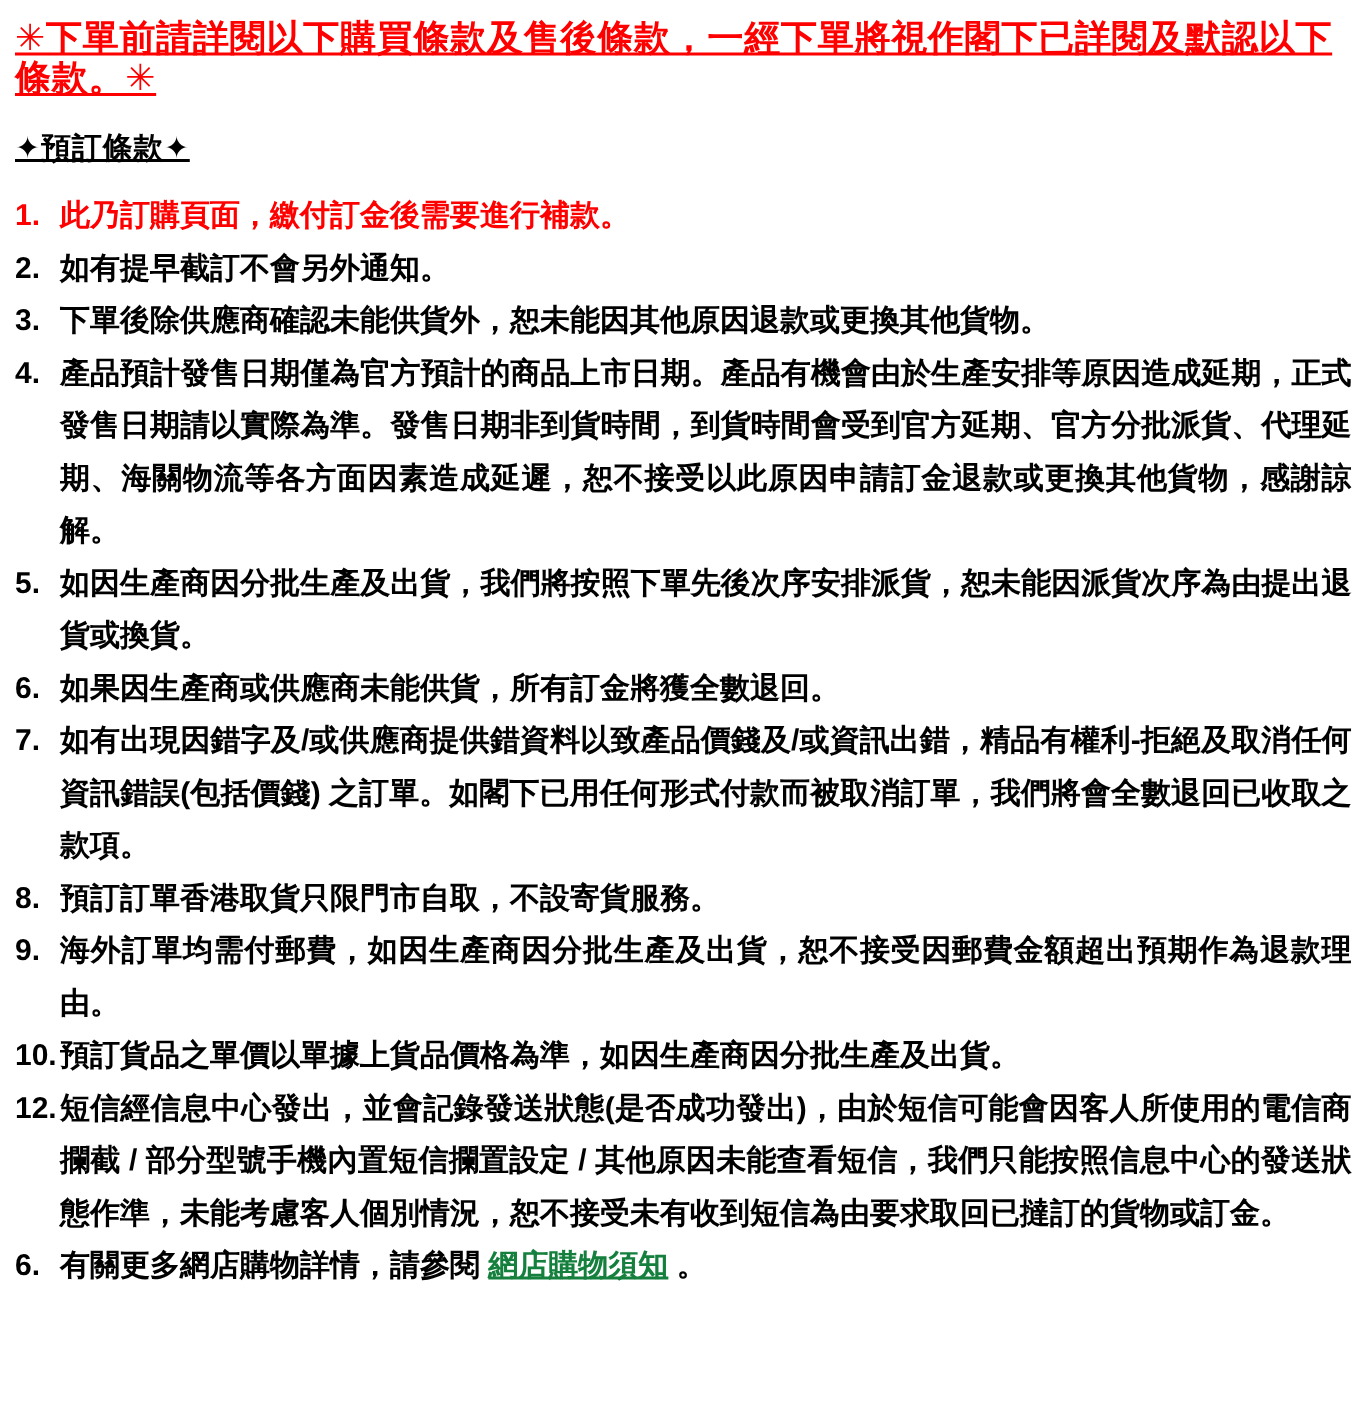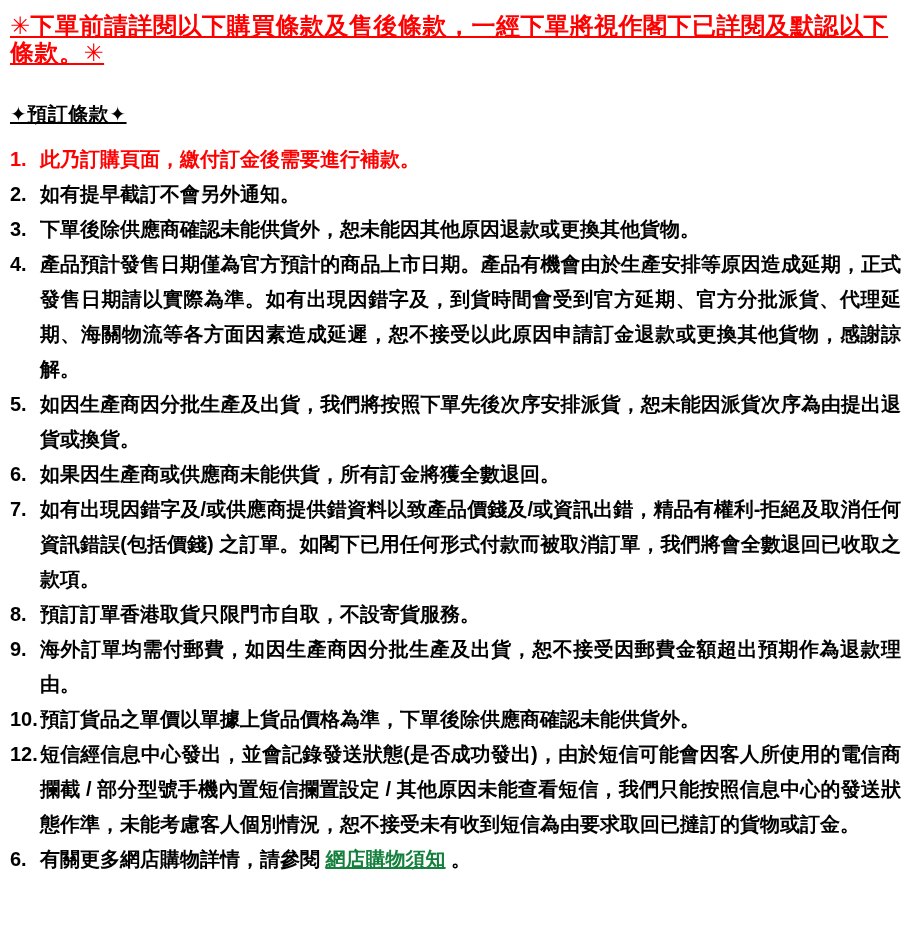--- a/index.html
+++ b/index.html
@@ -20,21 +20,21 @@
   }
   .title {
     color: #ff0000;
     font-size: 24px;
     line-height: 27px;
     text-decoration: underline;
     padding-left: 2px;
     letter-spacing: 0.5px;
   }
   .heading-wrap {
-    margin: 35px 0 0 2px;
+    margin: 20px 0 0 2px;
   }
   .heading {
     display: inline-block;
     font-size: 20px;
     line-height: 27px;
     color: #000000;
     text-decoration: underline;
     letter-spacing: 0.5px;
   }
   .terms-list {
@@ -87,21 +87,21 @@
       <div class="term-row">
         <span class="term-num">2.</span>
         <span class="term-content"><span class="plain">如有提早截訂不會另外通知。</span></span>
       </div>
       <div class="term-row">
         <span class="term-num">3.</span>
         <span class="term-content"><span class="plain">下單後除供應商確認未能供貨外，恕未能因其他原因退款或更換其他貨物。</span></span>
       </div>
       <div class="term-row">
         <span class="term-num">4.</span>
-        <span class="term-content"><span class="plain">產品預計發售日期僅為官方預計的商品上市日期。產品有機會由於生產安排等原因造成延期，正式發售日期請以實際為準。如有出現因錯字及，到貨時間會受到官方延期、官方分批派貨、代理延期、海關物流等各方面因素造成延遲，恕不接受以此原因申請訂金退款或更換其他貨物，感謝諒解。</span></span>
+        <span class="term-content"><span class="plain">產品預計發售日期僅為官方預計的商品上市日期。產品有機會由於生產安排等原因造成延期，正式發售日期請以實際為準。發售日期非到貨時間，到貨時間會受到官方延期、官方分批派貨、代理延期、海關物流等各方面因素造成延遲，恕不接受以此原因申請訂金退款或更換其他貨物，感謝諒解。</span></span>
       </div>
       <div class="term-row">
         <span class="term-num">5.</span>
         <span class="term-content"><span class="plain">如因生產商因分批生產及出貨，我們將按照下單先後次序安排派貨，恕未能因派貨次序為由提出退貨或換貨。</span></span>
       </div>
       <div class="term-row">
         <span class="term-num">6.</span>
         <span class="term-content"><span class="plain">如果因生產商或供應商未能供貨，所有訂金將獲全數退回。</span></span>
       </div>
       <div class="term-row">
@@ -111,21 +111,21 @@
       <div class="term-row">
         <span class="term-num">8.</span>
         <span class="term-content"><span class="plain">預訂訂單香港取貨只限門市自取，不設寄貨服務。</span></span>
       </div>
       <div class="term-row">
         <span class="term-num">9.</span>
         <span class="term-content"><span class="plain">海外訂單均需付郵費，如因生產商因分批生產及出貨，恕不接受因郵費金額超出預期作為退款理由。</span></span>
       </div>
       <div class="term-row">
         <span class="term-num">10.</span>
-        <span class="term-content"><span class="plain">預訂貨品之單價以單據上貨品價格為準，下單後除供應商確認未能供貨外。</span></span>
+        <span class="term-content"><span class="plain">預訂貨品之單價以單據上貨品價格為準，如因生產商因分批生產及出貨。</span></span>
       </div>
       <div class="term-row">
         <span class="term-num">12.</span>
         <span class="term-content"><span class="plain">短信經信息中心發出，並會記錄發送狀態(是否成功發出)，由於短信可能會因客人所使用的電信商攔截 / 部分型號手機內置短信攔置設定 / 其他原因未能查看短信，我們只能按照信息中心的發送狀態作準，未能考慮客人個別情況，恕不接受未有收到短信為由要求取回已撻訂的貨物或訂金。</span></span>
       </div>
       <div class="term-row">
         <span class="term-num">6.</span>
         <span class="term-content"><span class="plain">有關更多網店購物詳情，請參閱 </span><a class="link" href="#">網店購物須知</a><span class="plain"> 。</span></span>
       </div>
     </div>

